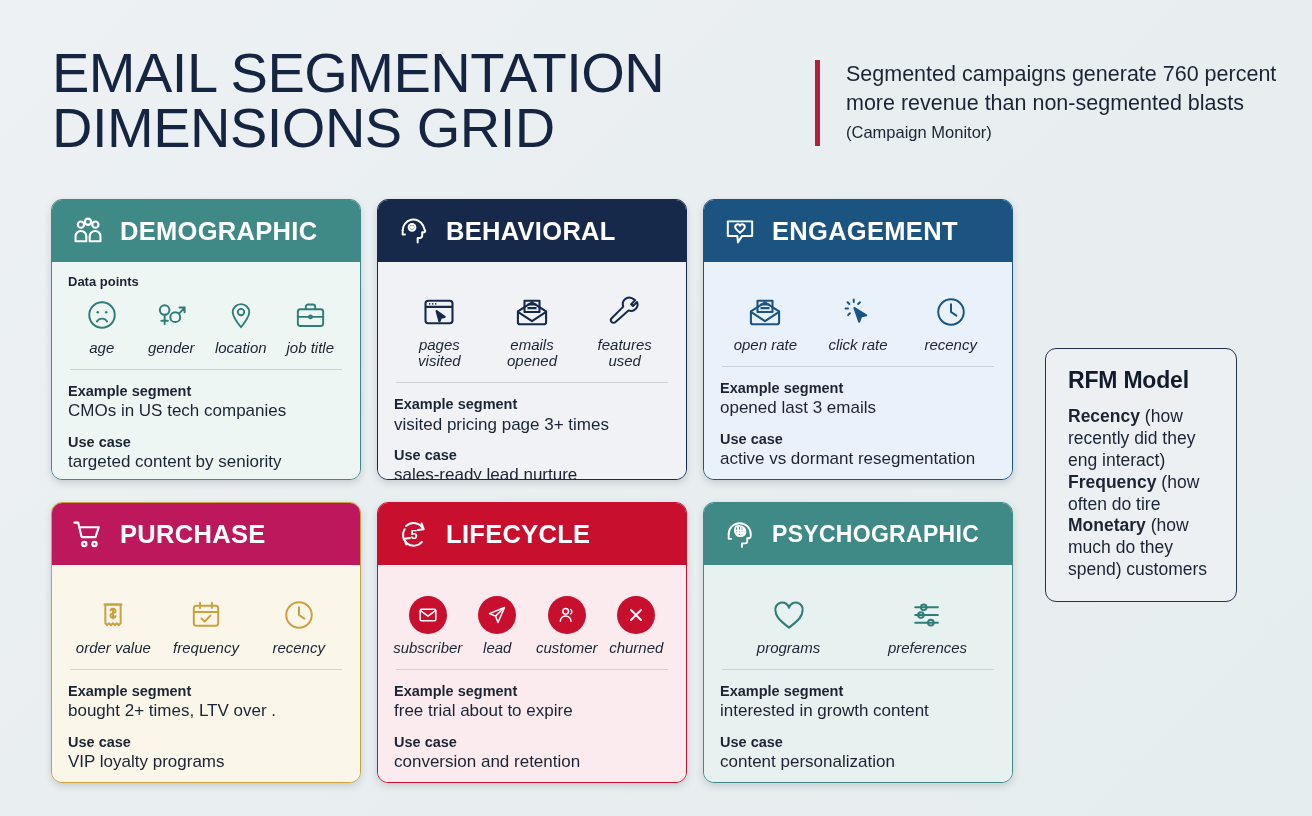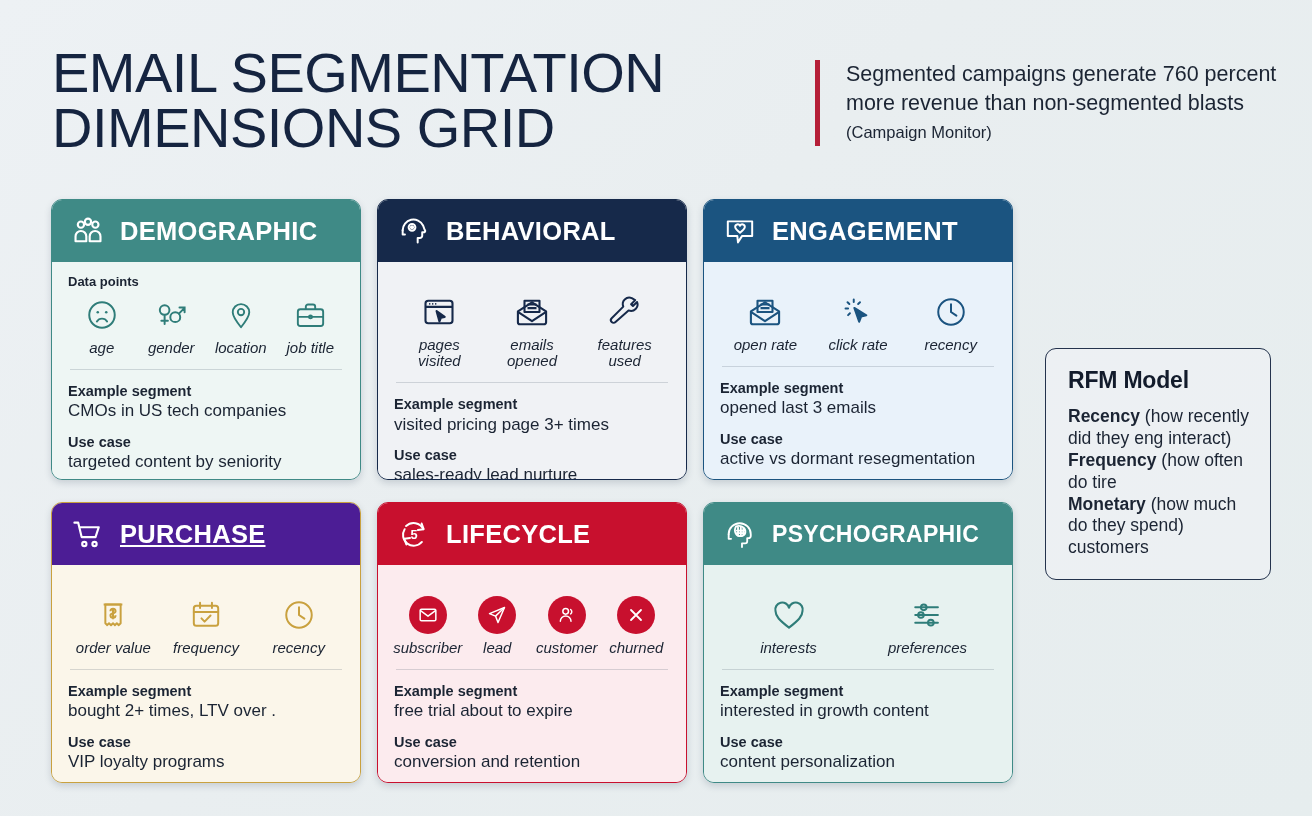--- a/index.html
+++ b/index.html
@@ -146,21 +146,21 @@
 
   .card.behavioral { border-color: #16294a; }
   .card.behavioral .card-head { background: #16294a; }
   .card.behavioral .card-body { background: #f0f2f5; }
 
   .card.engagement { border-color: #1b5480; }
   .card.engagement .card-head { background: #1b5480; }
   .card.engagement .card-body { background: #e9f2fa; }
 
   .card.purchase { border-color: #c9a13f; }
-  .card.purchase .card-head { background: #4c1d95; text-decoration: underline; }
+  .card.purchase .card-head { background: #be185d; }
   .card.purchase .card-body { background: #fbf6ea; }
 
   .card.lifecycle { border-color: #c8102e; }
   .card.lifecycle .card-head { background: #c8102e; }
   .card.lifecycle .card-body { background: #fcebee; }
 
   .card.psychographic { border-color: #3f8a86; }
   .card.psychographic .card-head { background: #3f8a86; }
   .card.psychographic .card-body { background: #e7f2f0; }
 
@@ -168,21 +168,21 @@
     width: 38px; height: 38px;
     border-radius: 50%;
     background: #c8102e;
     display: flex; align-items: center; justify-content: center;
   }
 
   
   .rfm {
     position: absolute;
     left: 1045px; top: 348px;
-    width: 226px;
+    width: 192px;
     padding: 18px 18px 20px 22px;
     border: 1.8px solid #24334d;
     border-radius: 11px;
     background: rgba(240,243,246,0.55);
   }
   .rfm h3 {
     font-size: 23px;
     font-weight: bold;
     color: #121b2b;
     margin-bottom: 12px;
@@ -537,21 +537,21 @@
       <span class="card-title small">PSYCHOGRAPHIC</span>
     </div>
     <div class="card-body">
       <div class="icon-row" style="margin-top:18px;">
         <div class="icon-cell">
           <span class="glyph">
             <svg width="36" height="36" viewBox="0 0 24 24" fill="none" stroke="#2f7d79" stroke-width="1.4" stroke-linejoin="round">
               <path d="M12 20.4C5.6 15.4 3 12.8 3 9.4A4.4 4.4 0 0 1 12 7.2 4.4 4.4 0 0 1 21 9.4c0 3.4-2.6 6-9 11z"></path>
             </svg>
           </span>
-          <span class="cap">interests</span>
+          <span class="cap">programs</span>
         </div>
         <div class="icon-cell">
           <span class="glyph">
             <svg width="34" height="34" viewBox="0 0 24 24" fill="none" stroke="#2f7d79" stroke-width="1.4" stroke-linecap="round">
               <path d="M3 6.6h16"></path>
                 <circle cx="9" cy="6.6" r="2"></circle>
               <path d="M3 12h16"></path>
                 <circle cx="7" cy="12" r="2"></circle>
               <path d="M3 17.4h16"></path>
                 <circle cx="14" cy="17.4" r="2"></circle>

